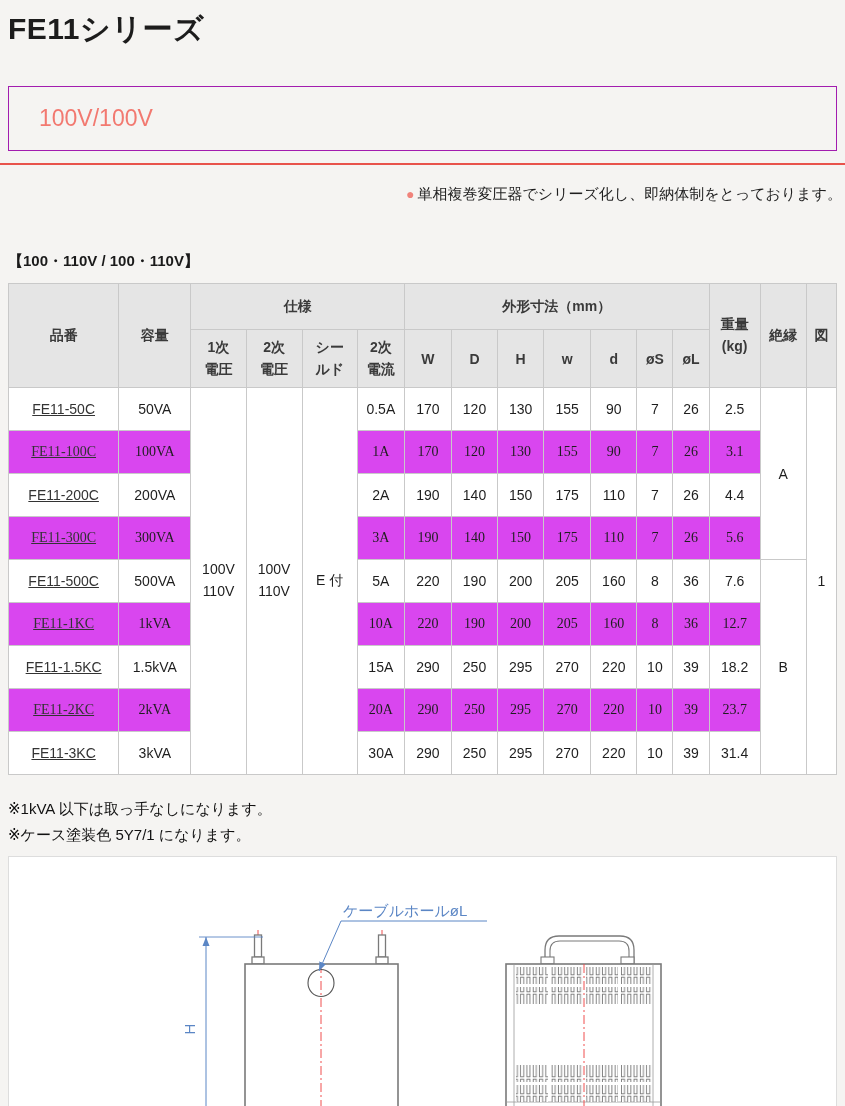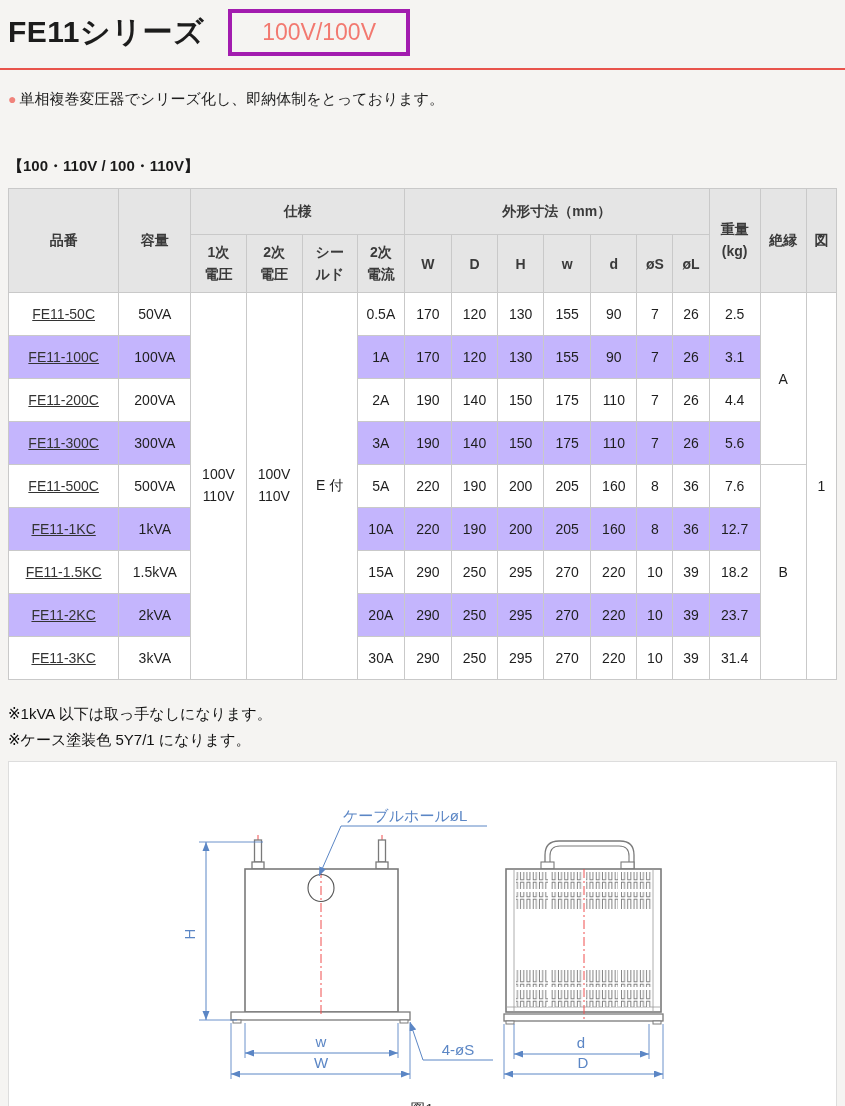--- a/index.html
+++ b/index.html
@@ -4,38 +4,38 @@
 <style>
   html,body{margin:0;padding:0;}
   body{
     width:845px;height:1106px;
     background:#f5f4f2;
     font-family:"Liberation Sans","DejaVu Sans",sans-serif;
     color:#222;overflow:hidden;
   }
   .wrap{padding:0 8px;}
   
-  .header-row{display:flex;align-items:center;gap:24px;padding-top:9px;}
+  .header-row{display:flex;gap:36px;padding-top:9px;flex-direction:column;}
   .page-title{font-size:30px;font-weight:bold;color:#1c1c1c;margin:0;letter-spacing:.5px;}
-  .badge{border:4px solid #a21caf;color:#f27970;font-size:23px;line-height:1;
-         padding:8px 30px;background:transparent;}
+  .badge{border:1px solid #a21caf;color:#f27970;font-size:23px;line-height:1;
+         padding:20px 30px;background:transparent;}
   .rule{height:2px;background:#e8534b;margin-top:12px;width:845px;}
   
-  .intro{margin:20px 3px 0 8px;font-size:15px;color:#1e1e1e;}
+  .intro{margin:20px 3px 0 8px;font-size:15px;color:#1e1e1e;text-align:right;}
   .dot{color:#f0837b;margin-right:3px;font-size:14px;}
   .section-label{margin:48px 0 0 8px;font-size:15px;font-weight:bold;color:#1a1a1a;}
   
   table.spec{border-collapse:collapse;table-layout:fixed;width:829px;margin-top:12px;background:#fff;}
   .spec th,.spec td{border:1px solid #c9c9c9;text-align:center;vertical-align:middle;
                     font-size:14px;padding:0;overflow:hidden;}
   .spec thead th{background:#e5e5e5;font-weight:bold;color:#3a3a3a;}
   .spec thead tr.gr{height:46px;}
   .spec thead tr.sub th{height:57px;}
   .spec tbody td{height:42px;color:#1e1e1e;}
-  .spec tbody tr.alt td{background:#c4b5fd;}
+  .spec tbody tr.alt td{background:#d946ef;font-family:Liberation Serif, serif;}
   .spec td.merged{background:#fff;}
   .ml{white-space:pre-line;line-height:1.55;}
   .model-link{text-decoration:underline;color:#333;cursor:pointer;}
   
   .notes{margin:21px 0 0 0;font-size:15px;line-height:26px;color:#111;}
   
   .diagram-panel{margin-top:8px;background:#fff;border:1px solid #ddd;height:396px;}
   svg text{font-family:"Liberation Sans","DejaVu Sans",sans-serif;}
   .dimtxt{fill:#5b86c5;font-size:15px;}
   .captxt{fill:#333;font-size:15px;}

